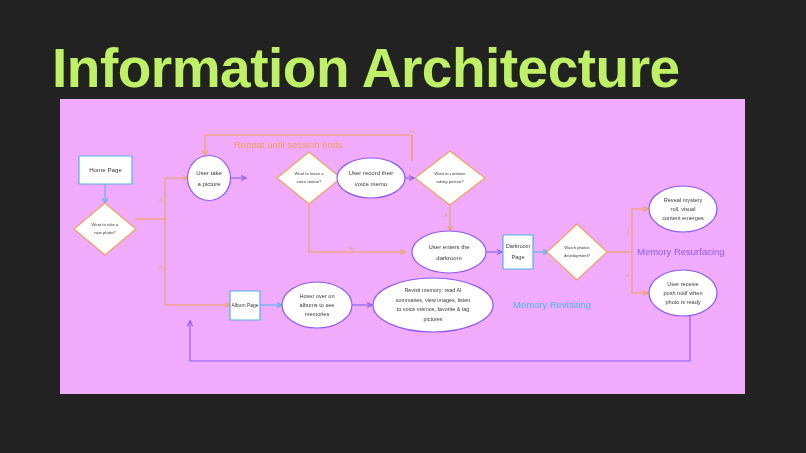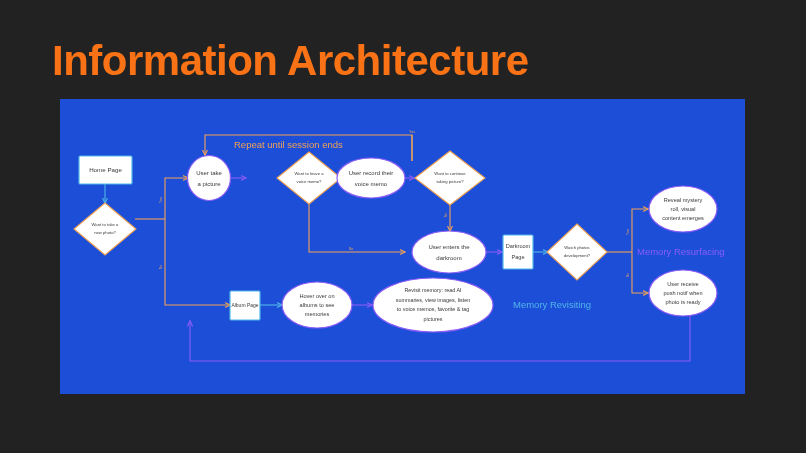--- a/index.html
+++ b/index.html
@@ -5,32 +5,32 @@
   html,body{margin:0;padding:0;}
   body{
     width:806px;height:453px;
     background:#222222;
     font-family:"Liberation Sans", sans-serif;
     overflow:hidden;
   }
   #page-title{
     position:absolute;
     left:52px; top:38px;
-    color:#f97316;
-    font-size:42px;
+    color:#bef264;
+    font-size:55px;
     font-weight:bold;
     letter-spacing:-0.5px;
     line-height:1.1;
     white-space:nowrap;
   }
   #diagram-card{
     position:absolute;
     left:60px; top:99px;
     width:685px; height:295px;
-    background:#1d4ed8;
+    background:#f0abfc;
   }
   #flow-svg{ position:absolute; left:0; top:0; }
   .node-label{
     font-family:"Liberation Sans", sans-serif;
     fill:#3a3a3a;
     text-anchor:middle;
     dominant-baseline:middle;
   }
   .edge-label{
     font-family:"Liberation Sans", sans-serif;

